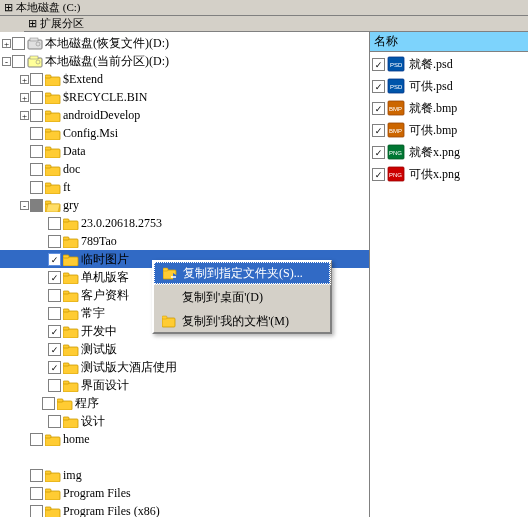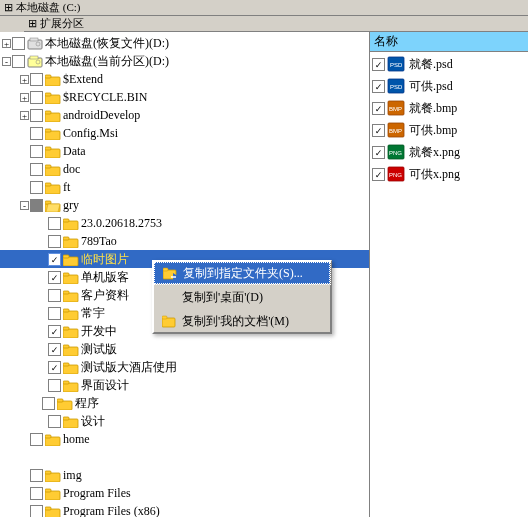--- a/index.html
+++ b/index.html
@@ -306,21 +306,21 @@
         </div>
 
 
         <div class="tree-item highlighted" style="padding-left:38px; background:#316ac5; color:#fff;">
           <span class="expander-space"></span>
           <span style="display:inline-block;width:13px;height:13px;border:1px solid #6090e0;background:#fff;margin-right:2px;color:#000;font-size:9px;text-align:center;line-height:13px;">✓</span>
           <svg width="16" height="13" style="margin-right:2px;flex-shrink:0;">
               <rect x="0" y="4" width="15" height="9" rx="1" fill="#ffcc33" stroke="#cc9900" stroke-width="0.8"></rect>
               <rect x="0" y="2" width="6" height="3" rx="1" fill="#ffcc33" stroke="#cc9900" stroke-width="0.8"></rect>
             </svg>
-          <span class="item-label" style="color:#fde047;">临时图片</span>
+          <span class="item-label" style="color:#000000;">临时图片</span>
         </div>
 
         <div class="tree-item" style="padding-left:38px;">
           <span class="expander-space"></span>
           <span style="display:inline-block;width:13px;height:13px;border:1px solid #808080;background:#fff;margin-right:2px;font-size:9px;text-align:center;line-height:13px;">✓</span>
           <svg width="16" height="13" style="margin-right:2px;flex-shrink:0;">
               <rect x="0" y="4" width="15" height="9" rx="1" fill="#ffcc33" stroke="#cc9900" stroke-width="0.8"></rect>
               <rect x="0" y="2" width="6" height="3" rx="1" fill="#ffcc33" stroke="#cc9900" stroke-width="0.8"></rect>
             </svg>
           <span class="item-label">单机版客</span>

